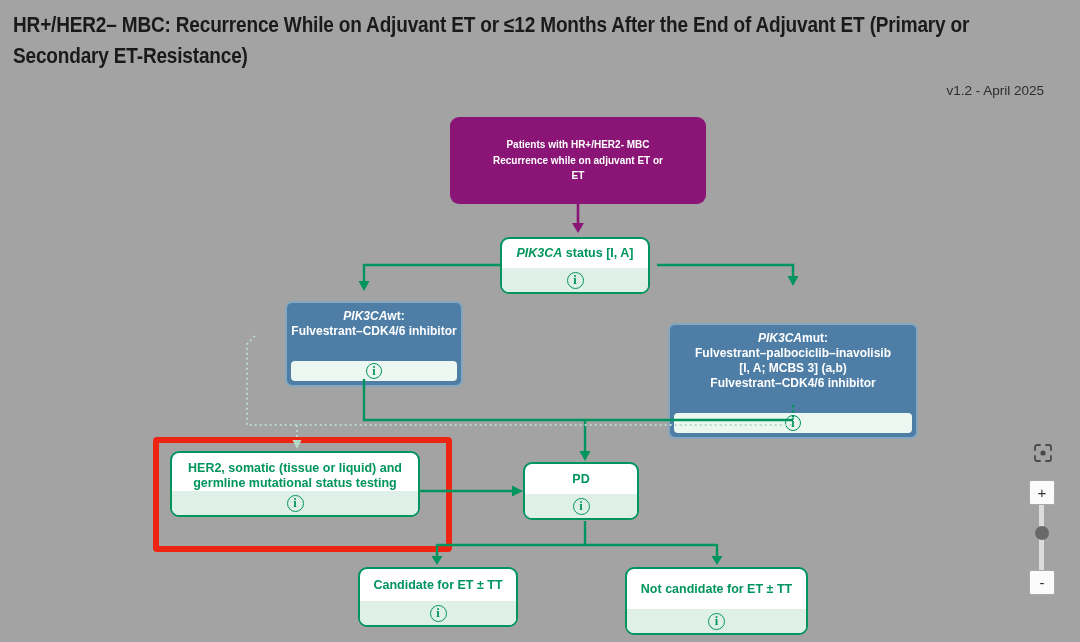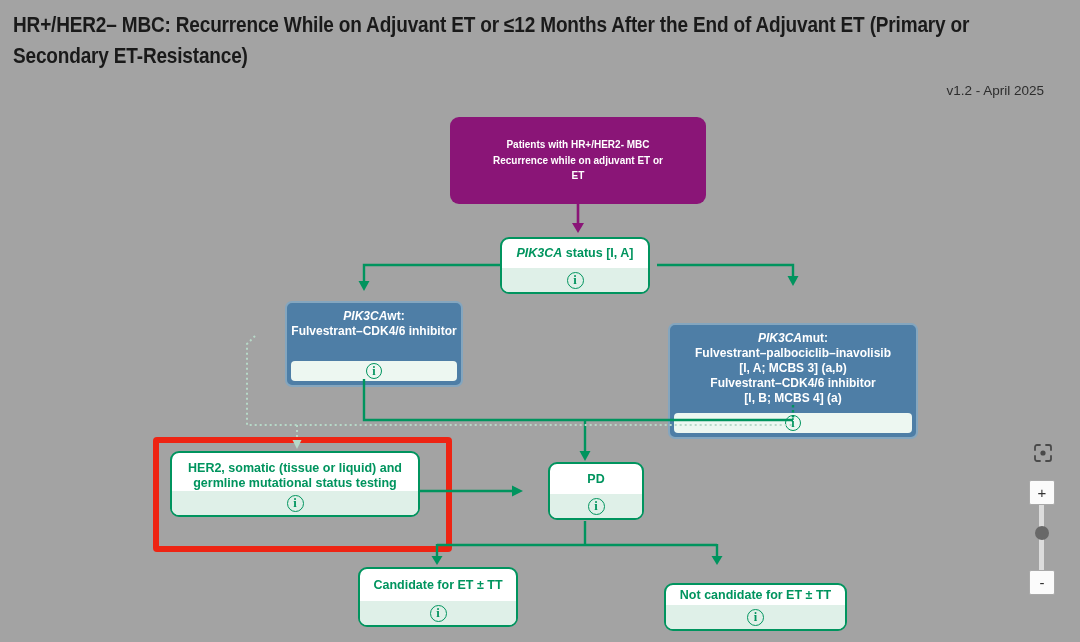--- a/index.html
+++ b/index.html
@@ -171,53 +171,52 @@
     </div>
   </div>
 
   <div class="node blue-node" style="left:668px;top:288px;width:250px;height:116px;margin-top:35px;">
     <div class="nowrap">
       <span class="gene">PIK3CA</span><span>mut:</span>
     </div>
     <div class="nowrap">Fulvestrant–palbociclib–inavolisib</div>
     <div class="nowrap">[I, A; MCBS 3] (a,b)</div>
     <div class="nowrap">Fulvestrant–CDK4/6 inhibitor</div>
-    <div class="nowrap">[I, B; MCBS 4] (a)</div>
     <div class="blue-strip">
       <span class="info">i</span>
     </div>
   </div>
 
   <div class="node green-node" style="left:170px;top:451px;width:250px;height:66px;">
     <div class="label top">
       <div class="nowrap">HER2, somatic (tissue or liquid) and</div>
       <div class="nowrap">germline mutational status testing</div>
     </div>
     <div class="strip">
       <span class="info">i</span>
     </div>
   </div>
 
   <div class="highlight-rect" style="left:153px;top:437px;width:287px;height:103px;"></div>
 
-  <div class="node green-node" style="left:548px;top:462px;width:96px;height:58px;">
+  <div class="node green-node" style="left:523px;top:462px;width:116px;height:58px;">
     <div class="label">PD</div>
     <div class="strip">
       <span class="info">i</span>
     </div>
   </div>
 
   <div class="node green-node" style="left:358px;top:567px;width:160px;height:60px;justify-content:flex-end;">
     <div class="label nowrap">Candidate for ET ± TT</div>
     <div class="strip">
       <span class="info">i</span>
     </div>
   </div>
 
-  <div class="node green-node" style="left:625px;top:583px;width:183px;height:48px;margin-left:39px;">
+  <div class="node green-node" style="left:625px;top:567px;width:183px;height:68px;">
     <div class="label nowrap">Not candidate for ET ± TT</div>
     <div class="strip">
       <span class="info">i</span>
     </div>
   </div>
 
   <button class="fit-btn">
     <svg width="24" height="24" viewBox="0 0 24 24">
       <path d="M4 9 V6 a2 2 0 0 1 2 -2 H9 M15 4 h3 a2 2 0 0 1 2 2 v3 M20 15 v3 a2 2 0 0 1 -2 2 h-3 M9 20 H6 a2 2 0 0 1 -2 -2 v-3" fill="none" stroke="#4a4a4a" stroke-width="1.8" stroke-linecap="round"></path>
       <circle cx="12" cy="12" r="2.6" fill="#4a4a4a"></circle>

